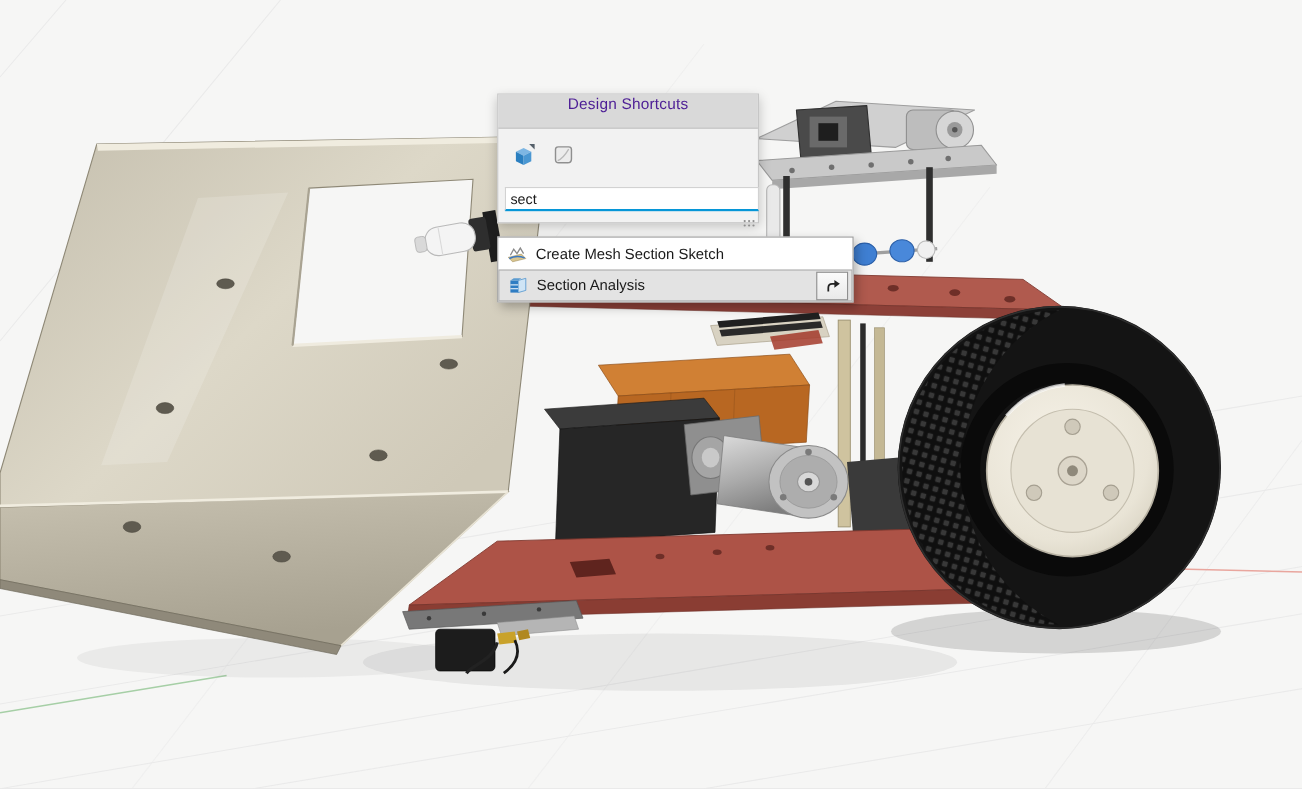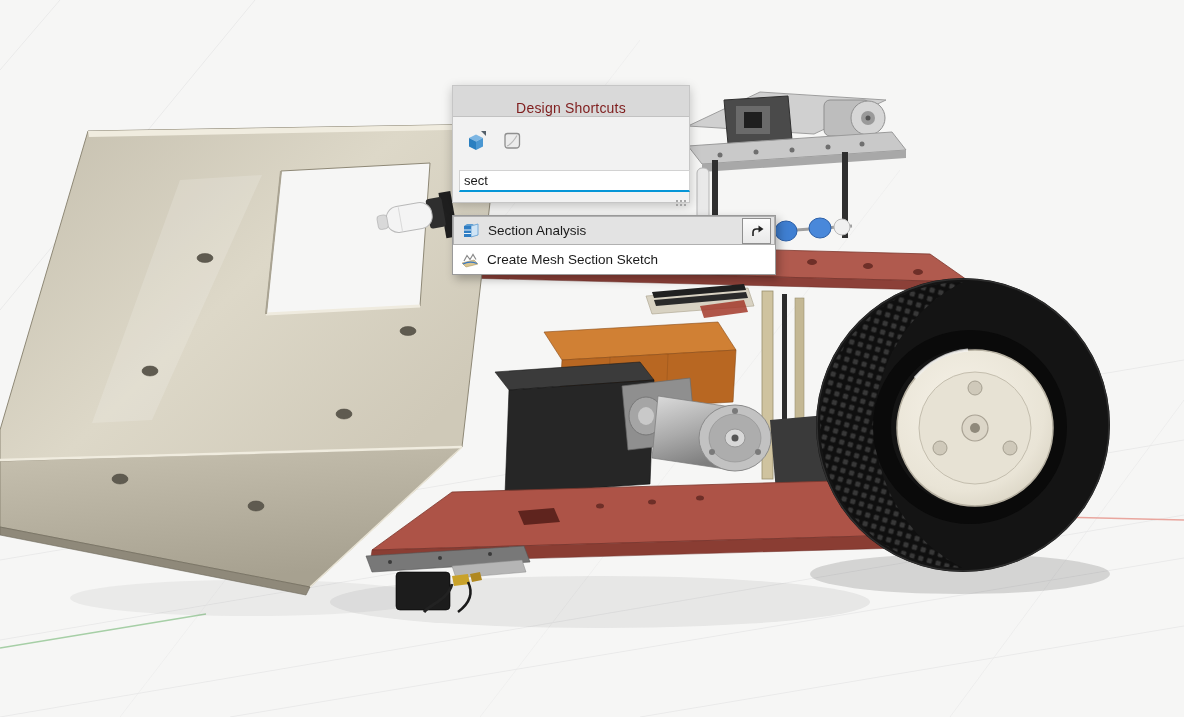--- a/index.html
+++ b/index.html
@@ -4,22 +4,22 @@
 <style>
   html,body{margin:0;padding:0;background:#dcdcdc;}
   .stage{position:relative;width:1184px;height:717px;background:#f6f6f5;overflow:hidden;
          font-family:"Liberation Sans",sans-serif;-webkit-font-smoothing:antialiased;}
   svg.scene{position:absolute;left:0;top:0;}
 
   
   .shortcuts-panel{position:absolute;left:452px;top:85px;width:236px;background:#f2f2f2;
         border:1px solid #c6c6c6;box-shadow:0 3px 10px rgba(0,0,0,.22);}
   .panel-header{height:30px;background:var(--panel-header-bg,#d9d9d9);border-bottom:1px solid #c2c2c2;
-        display:flex;align-items:flex-end;justify-content:center;
-        font-size:14px;color:#7f1d1d;letter-spacing:.2px;}
+        display:flex;align-items:flex-start;justify-content:center;
+        font-size:14px;color:#4c1d95;letter-spacing:.2px;}
   .icon-row{display:flex;align-items:center;gap:12px;padding:11px 0 0 11px;height:26px;}
   .tool-icon{width:24px;height:24px;display:inline-flex;align-items:center;justify-content:center;cursor:pointer;}
   .search-input{display:block;margin:16px 0 10px 6px;width:231px;height:22px;box-sizing:border-box;
         border:1px solid #d2d2d2;border-bottom:2px solid var(--accent-blue,#0696d7);
         background:#fff;font-family:"Liberation Sans",sans-serif;font-size:13px;color:#1a1a1a;
         padding:0 4px;outline:none;caret-color:var(--accent-blue,#0696d7);}
 
   .grip{position:absolute;left:676px;top:200px;width:12px;height:8px;cursor:nwse-resize;
         display:grid;grid-template-columns:repeat(3,2px);grid-template-rows:repeat(2,2px);gap:2px;}
   .grip i{background:#8f8f8f;border-radius:50%;}
@@ -263,43 +263,43 @@
   <div class="grip">
     <i></i>
       <i></i>
       <i></i>
       <i></i>
       <i></i>
       <i></i>
   </div>
 
   <div class="dropdown">
+    <div class="dd-row">
+      <span class="dd-icon">
+        <svg width="18" height="18" viewBox="0 0 18 18">
+          <polygon points="1,12 13,9 17,13 5,16" fill="#d9c58f" stroke="#a08a55" stroke-width="0.5"></polygon>
+          <path d="M3 10 L6 4.5 L9 8.5 L12 3.5 L15 8.5" stroke="#8a8a8a" fill="none" stroke-width="1.2"></path>
+          <path d="M2 13 C6 11 12 11 16 12.5" stroke="#3a78c2" fill="none" stroke-width="1.3"></path>
+        </svg>
+      </span>
+      <span class="dd-label">Create Mesh Section Sketch</span>
+    </div>
     <div class="dd-row selected">
       <span class="dd-icon">
         <svg width="18" height="18" viewBox="0 0 18 18">
           <polygon points="9,4 16,2 16,13 9,15" fill="#cfe4f5" stroke="#5b9bd0" stroke-width="0.8"></polygon>
           <rect x="2" y="4" width="7" height="11" fill="#2f7dc3"></rect>
           <polygon points="2,4 5,2 12,2 9,4" fill="#5b9bd0"></polygon>
           <line x1="2" y1="8" x2="9" y2="8" stroke="#ffffff" stroke-width="0.9"></line>
           <line x1="2" y1="11.5" x2="9" y2="11.5" stroke="#ffffff" stroke-width="0.9"></line>
         </svg>
       </span>
       <span class="dd-label">Section Analysis</span>
       <span class="dd-btn">
         <svg width="16" height="16" viewBox="0 0 16 16">
           <path d="M4 13 V9.5 Q4 6 7.5 6 H10.5" stroke="#222222" stroke-width="1.6" fill="none"></path>
           <polygon points="9.5,2.5 14.5,6 9.5,9.5" fill="#222222"></polygon>
         </svg>
       </span>
     </div>
-    <div class="dd-row">
-      <span class="dd-icon">
-        <svg width="18" height="18" viewBox="0 0 18 18">
-          <polygon points="1,12 13,9 17,13 5,16" fill="#d9c58f" stroke="#a08a55" stroke-width="0.5"></polygon>
-          <path d="M3 10 L6 4.5 L9 8.5 L12 3.5 L15 8.5" stroke="#8a8a8a" fill="none" stroke-width="1.2"></path>
-          <path d="M2 13 C6 11 12 11 16 12.5" stroke="#3a78c2" fill="none" stroke-width="1.3"></path>
-        </svg>
-      </span>
-      <span class="dd-label">Create Mesh Section Sketch</span>
-    </div>
   </div>
 
 </div>
 
 </body></html>

